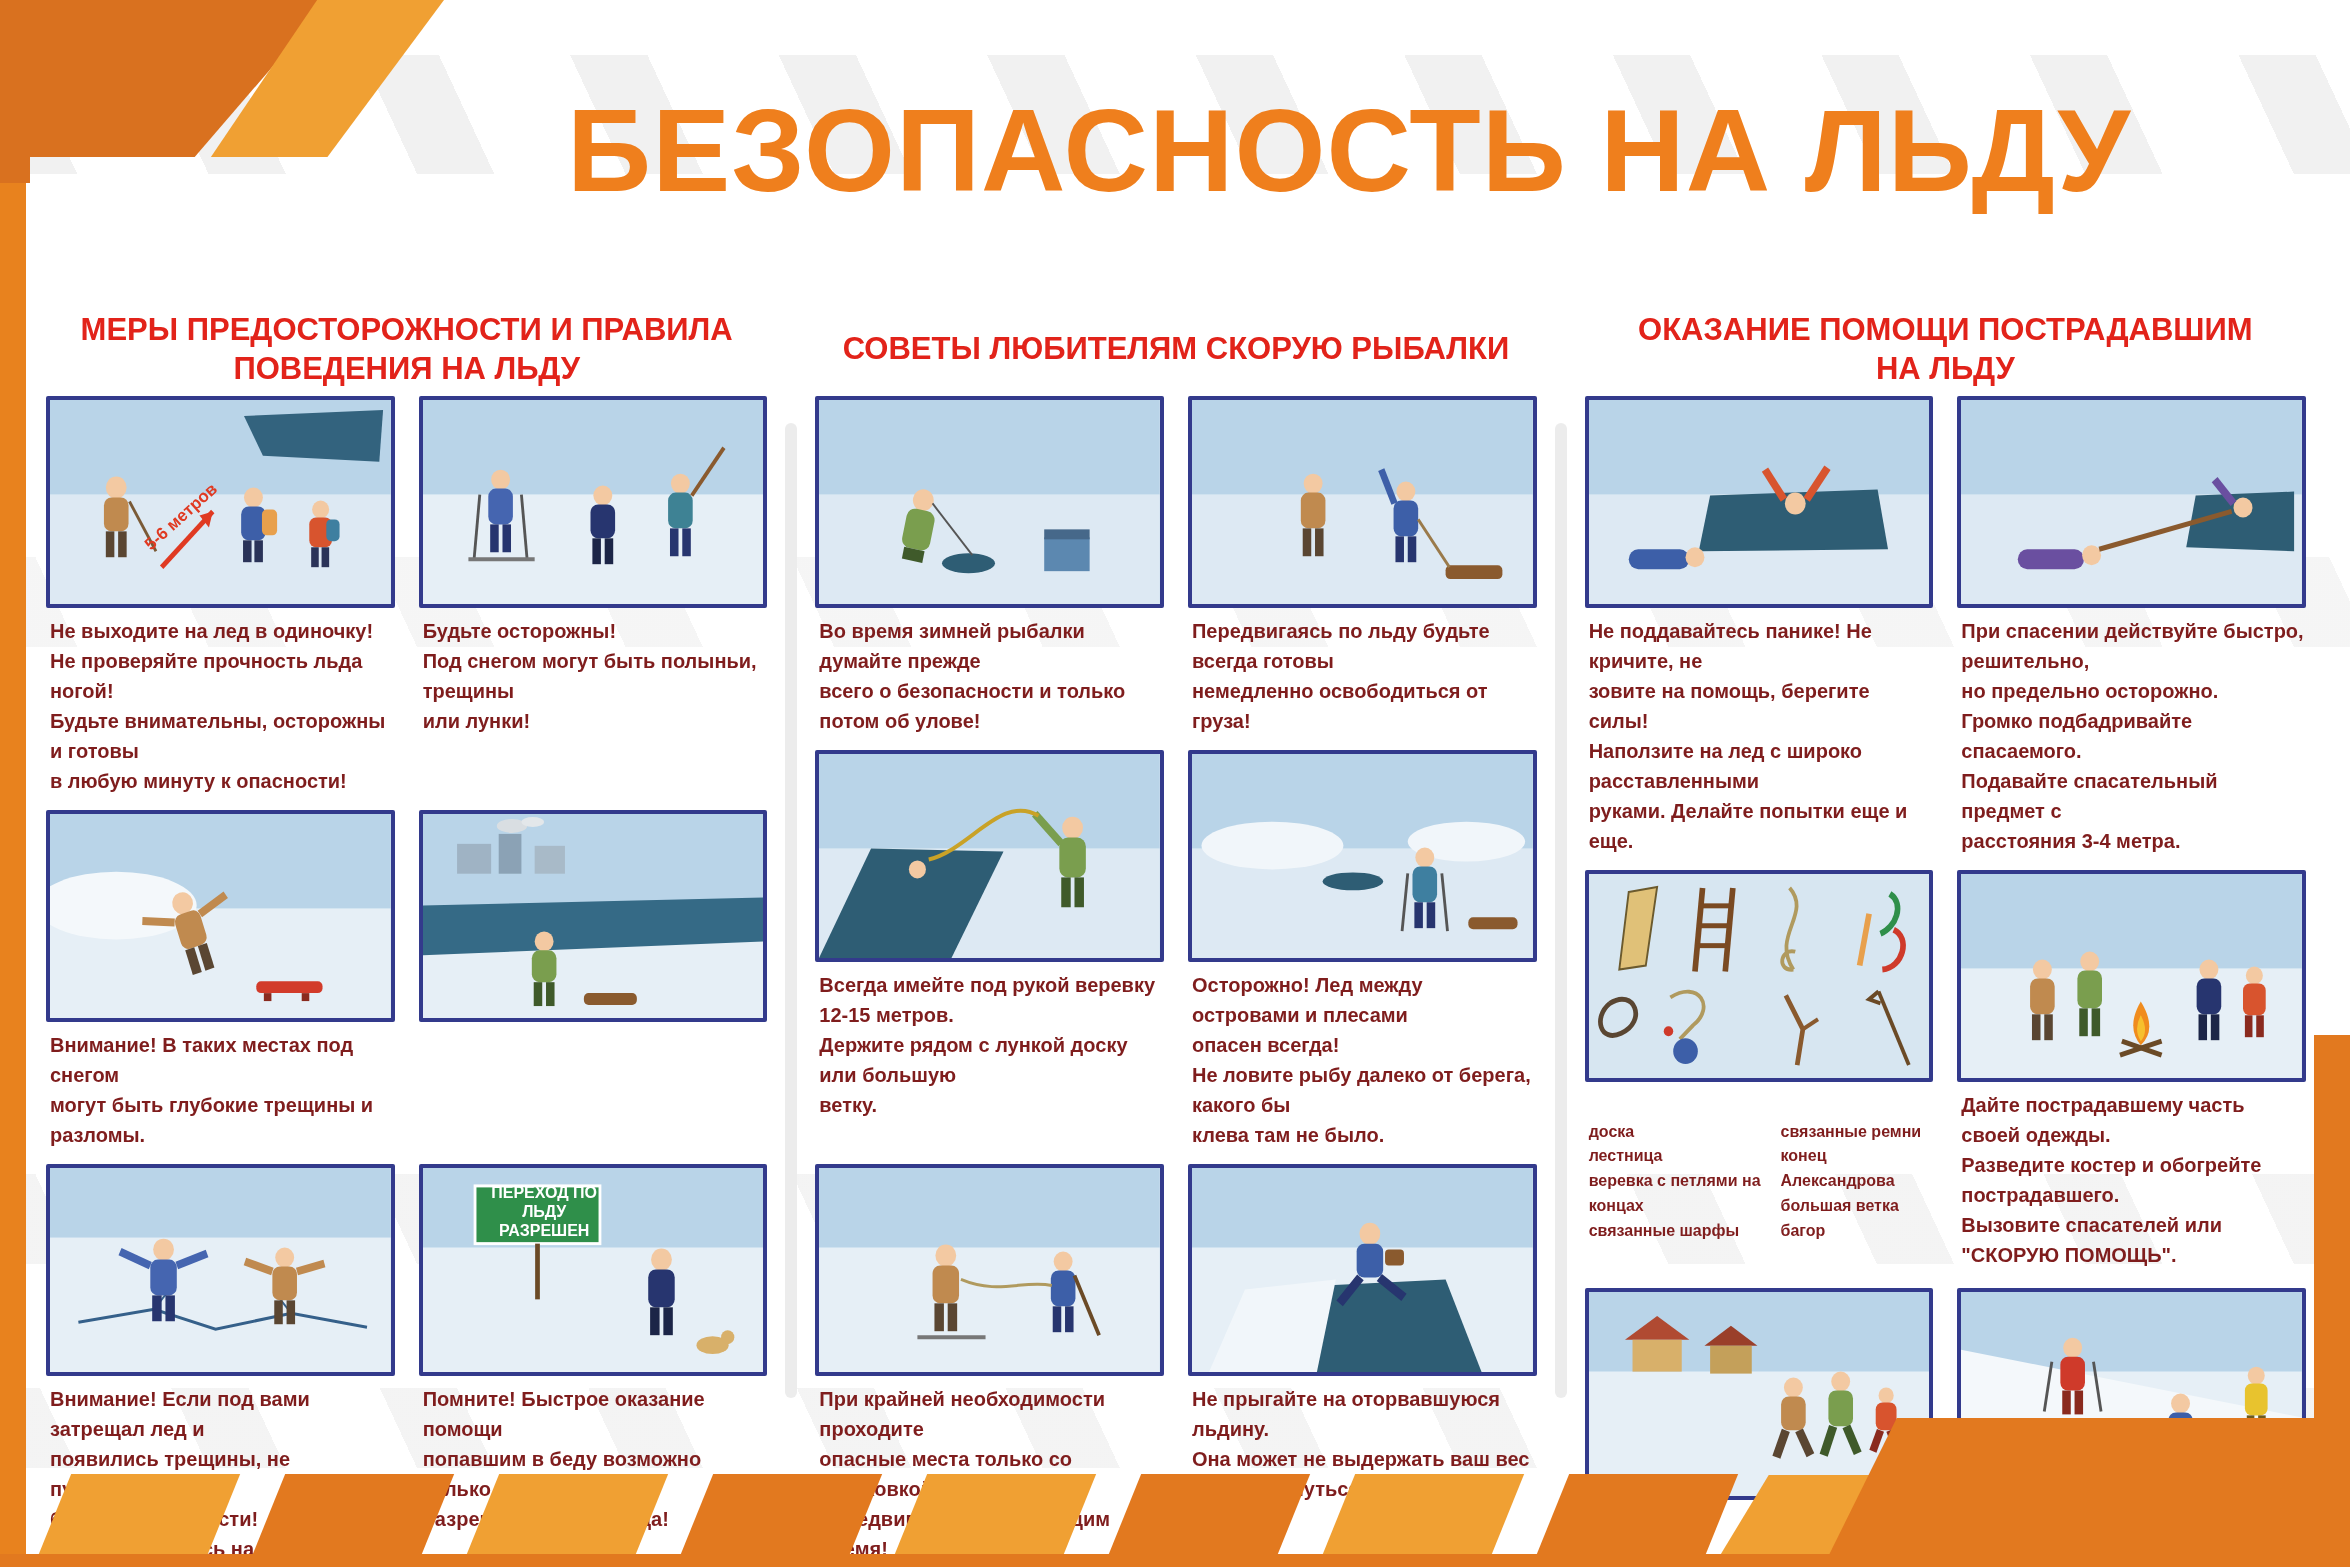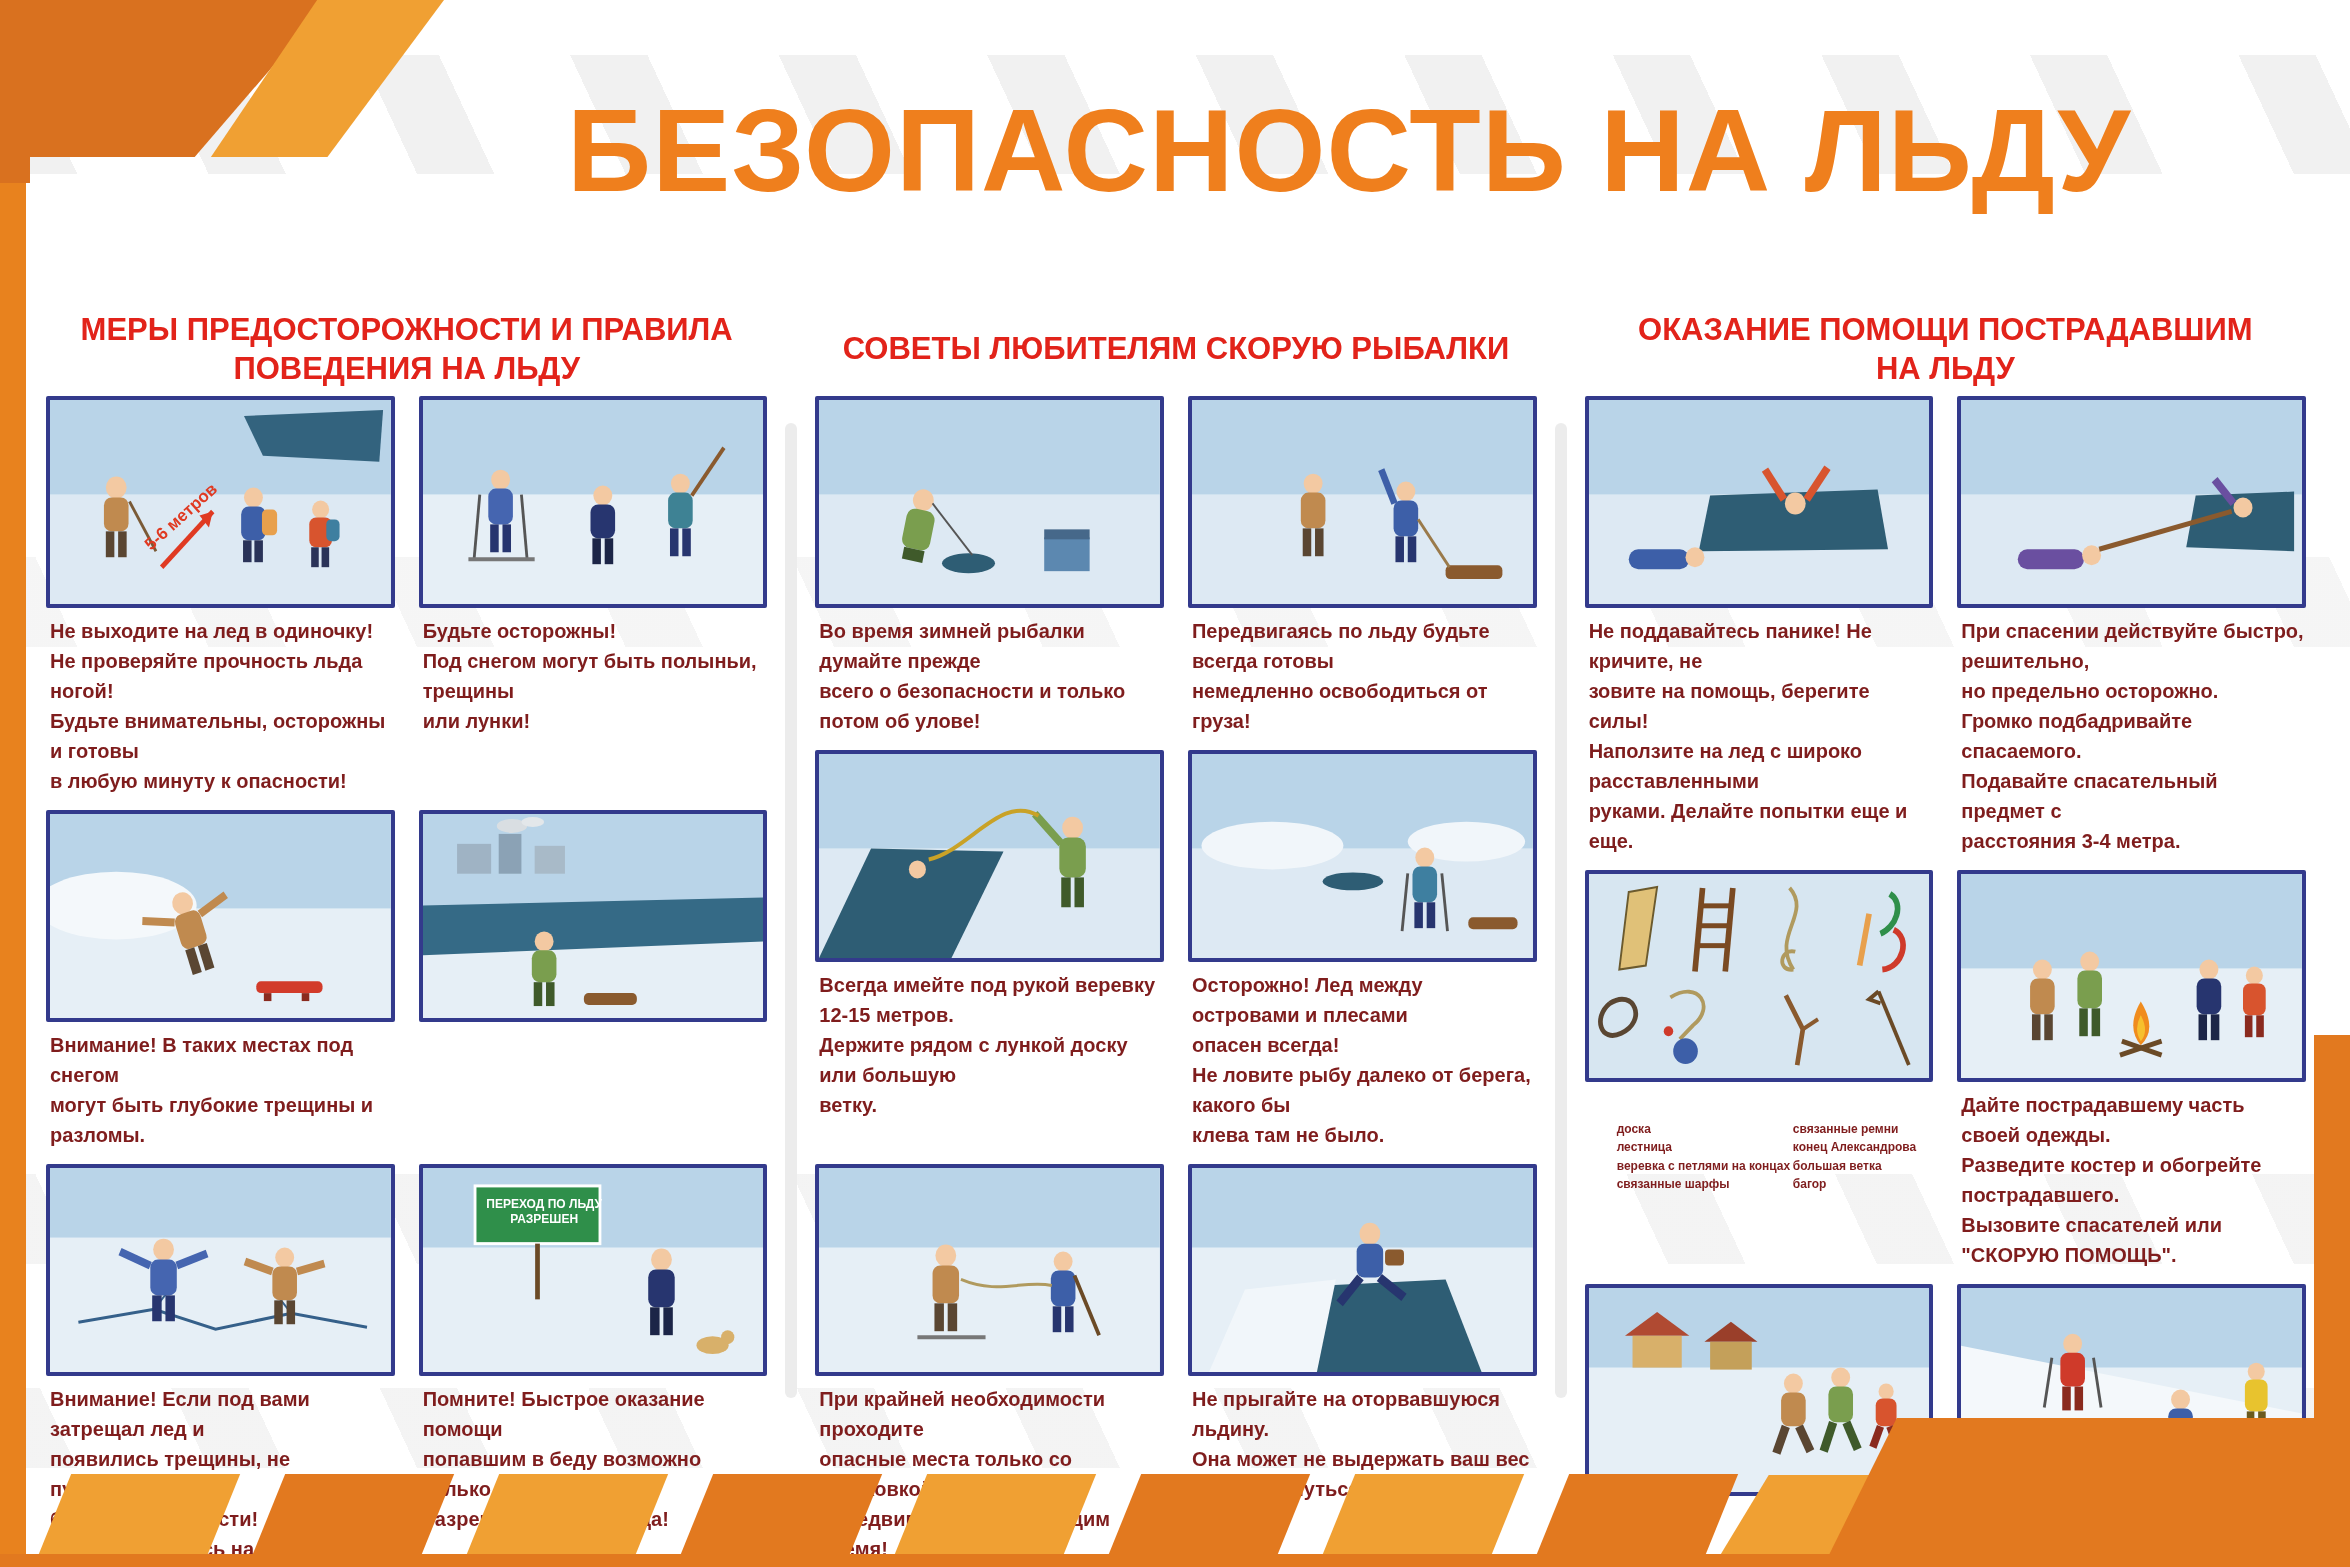--- a/index.html
+++ b/index.html
@@ -43,26 +43,26 @@
   .section{flex:1 1 0;min-width:0;}
   .sec-header{height:92px;display:flex;align-items:center;justify-content:center;text-align:center;
     color:#e2231a;font-weight:bold;font-size:31px;line-height:1.25;white-space:pre-line;}
   .pgrid{display:grid;grid-template-columns:1fr 1fr;column-gap:24px;row-gap:14px;}
   .panel{margin:0;}
   .art{position:relative;height:204px;border:4px solid #333a8c;border-radius:2px;background:#cfe2ef;overflow:hidden;}
   .art svg{display:block;width:100%;height:100%;}
   .cap{padding:8px 2px 0 4px;min-height:107px;color:#7f1d1d;font-weight:bold;font-size:20px;
     line-height:1.5;white-space:pre-line;}
   .cap-title{font-size:27px;line-height:1.3;margin-bottom:4px;}
-  .cap-cols{display:flex;font-size:12px;line-height:1.55;margin-left:28px;}
+  .cap-cols{display:flex;font-size:16px;line-height:1.55;}
   .cap-cols div:first-child{flex:0 0 56%;}
   .annotation{position:absolute;left:86px;top:107px;transform:rotate(-42deg);color:#e03a22;
     font-weight:bold;font-size:17px;z-index:2;}
   .sign-text{position:absolute;left:58px;top:20px;width:127px;height:48px;display:flex;align-items:center;
-    justify-content:center;text-align:center;color:#fff;font-weight:bold;font-size:12px;line-height:1.2;
+    justify-content:center;text-align:center;color:#fff;font-weight:bold;font-size:16px;line-height:1.2;
     white-space:pre-line;z-index:2;}
 </style>
 </head>
 <body>
 
 <div class="poster">
 
   <div class="greyband gb1"></div>
   <div class="greyband gb2"></div>
   <div class="greyband gb3"></div>

